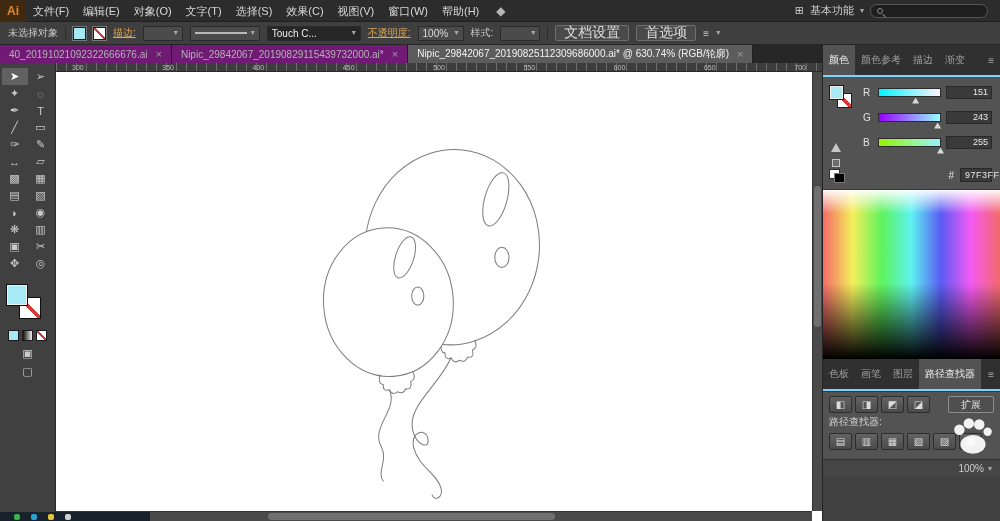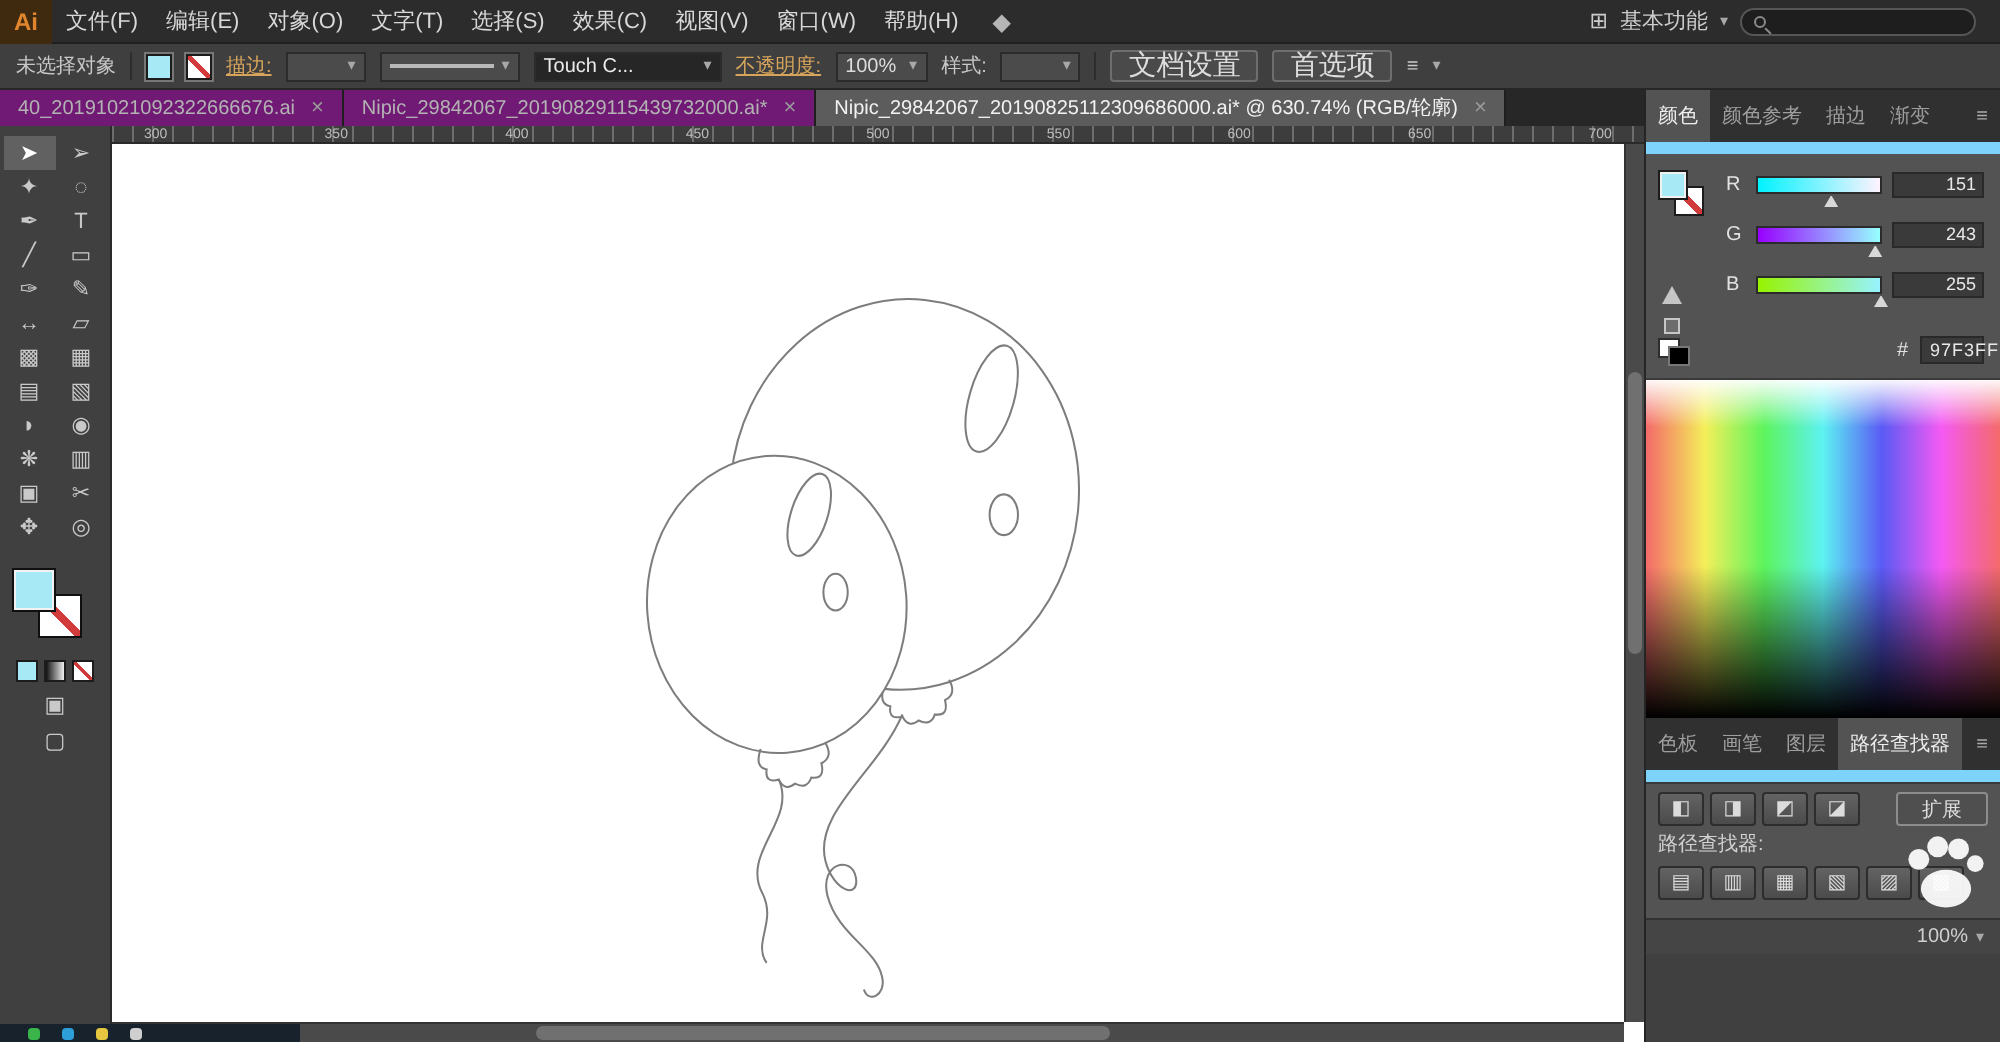--- a/index.html
+++ b/index.html
@@ -65,21 +65,21 @@
   .artwork{position:absolute;left:0;top:9px;right:10px;bottom:10px}
   .artwork svg{width:100%;height:100%;display:block}
   .vscroll{position:absolute;top:9px;right:0;bottom:10px;width:10px;background:#4a4a4a;border-left:1px solid #333}
   .vthumb{position:absolute;left:1px;right:1px;top:26%;height:32%;background:#707070;border-radius:4px}
   .hscroll{position:absolute;left:0;right:10px;bottom:0;height:10px;background:#4a4a4a;border-top:1px solid #333}
   .hthumb{position:absolute;top:1px;bottom:1px;left:28%;width:38%;background:#707070;border-radius:4px}
 
   
   .dock{position:absolute;top:45px;right:0;bottom:0;width:178px;background:#454545;border-left:1px solid #252525;
         display:flex;flex-direction:column;font-size:10px;z-index:4}
-  .ptabs{height:32px;background:#303030;display:flex;align-items:stretch;border-bottom:6px solid #7dd3fc;flex:none}
+  .ptabs{height:32px;background:#303030;display:flex;align-items:stretch;border-bottom:2px solid #7dd3fc;flex:none}
   .ptab{padding:0 6px;display:flex;align-items:center;color:#9e9e9e;white-space:nowrap}
   .ptab.active{background:#535353;color:#ededed}
   .pmenu{margin-left:auto;padding:0 6px;display:flex;align-items:center;color:#aaa}
   .mixer{position:relative;height:112px;background:#535353;flex:none}
   .cp-fill{position:absolute;left:6px;top:8px;width:15px;height:15px;border:1px solid #1c1c1c;box-shadow:inset 0 0 0 1px #f0f0f0;z-index:2}
   .cp-stroke{position:absolute;left:14px;top:16px;width:15px;height:15px;border:1px solid #1c1c1c;
              background:linear-gradient(45deg,transparent 42%,#d23b3b 42%,#d23b3b 58%,transparent 58%),#ffffff}
   .warn{position:absolute;left:8px;top:66px;width:0;height:0;border-left:5px solid transparent;border-right:5px solid transparent;
         border-bottom:9px solid #c6c6c6}
   .cube{position:absolute;left:9px;top:82px;width:8px;height:8px;border:1px solid #c6c6c6;background:#6c6c6c}

